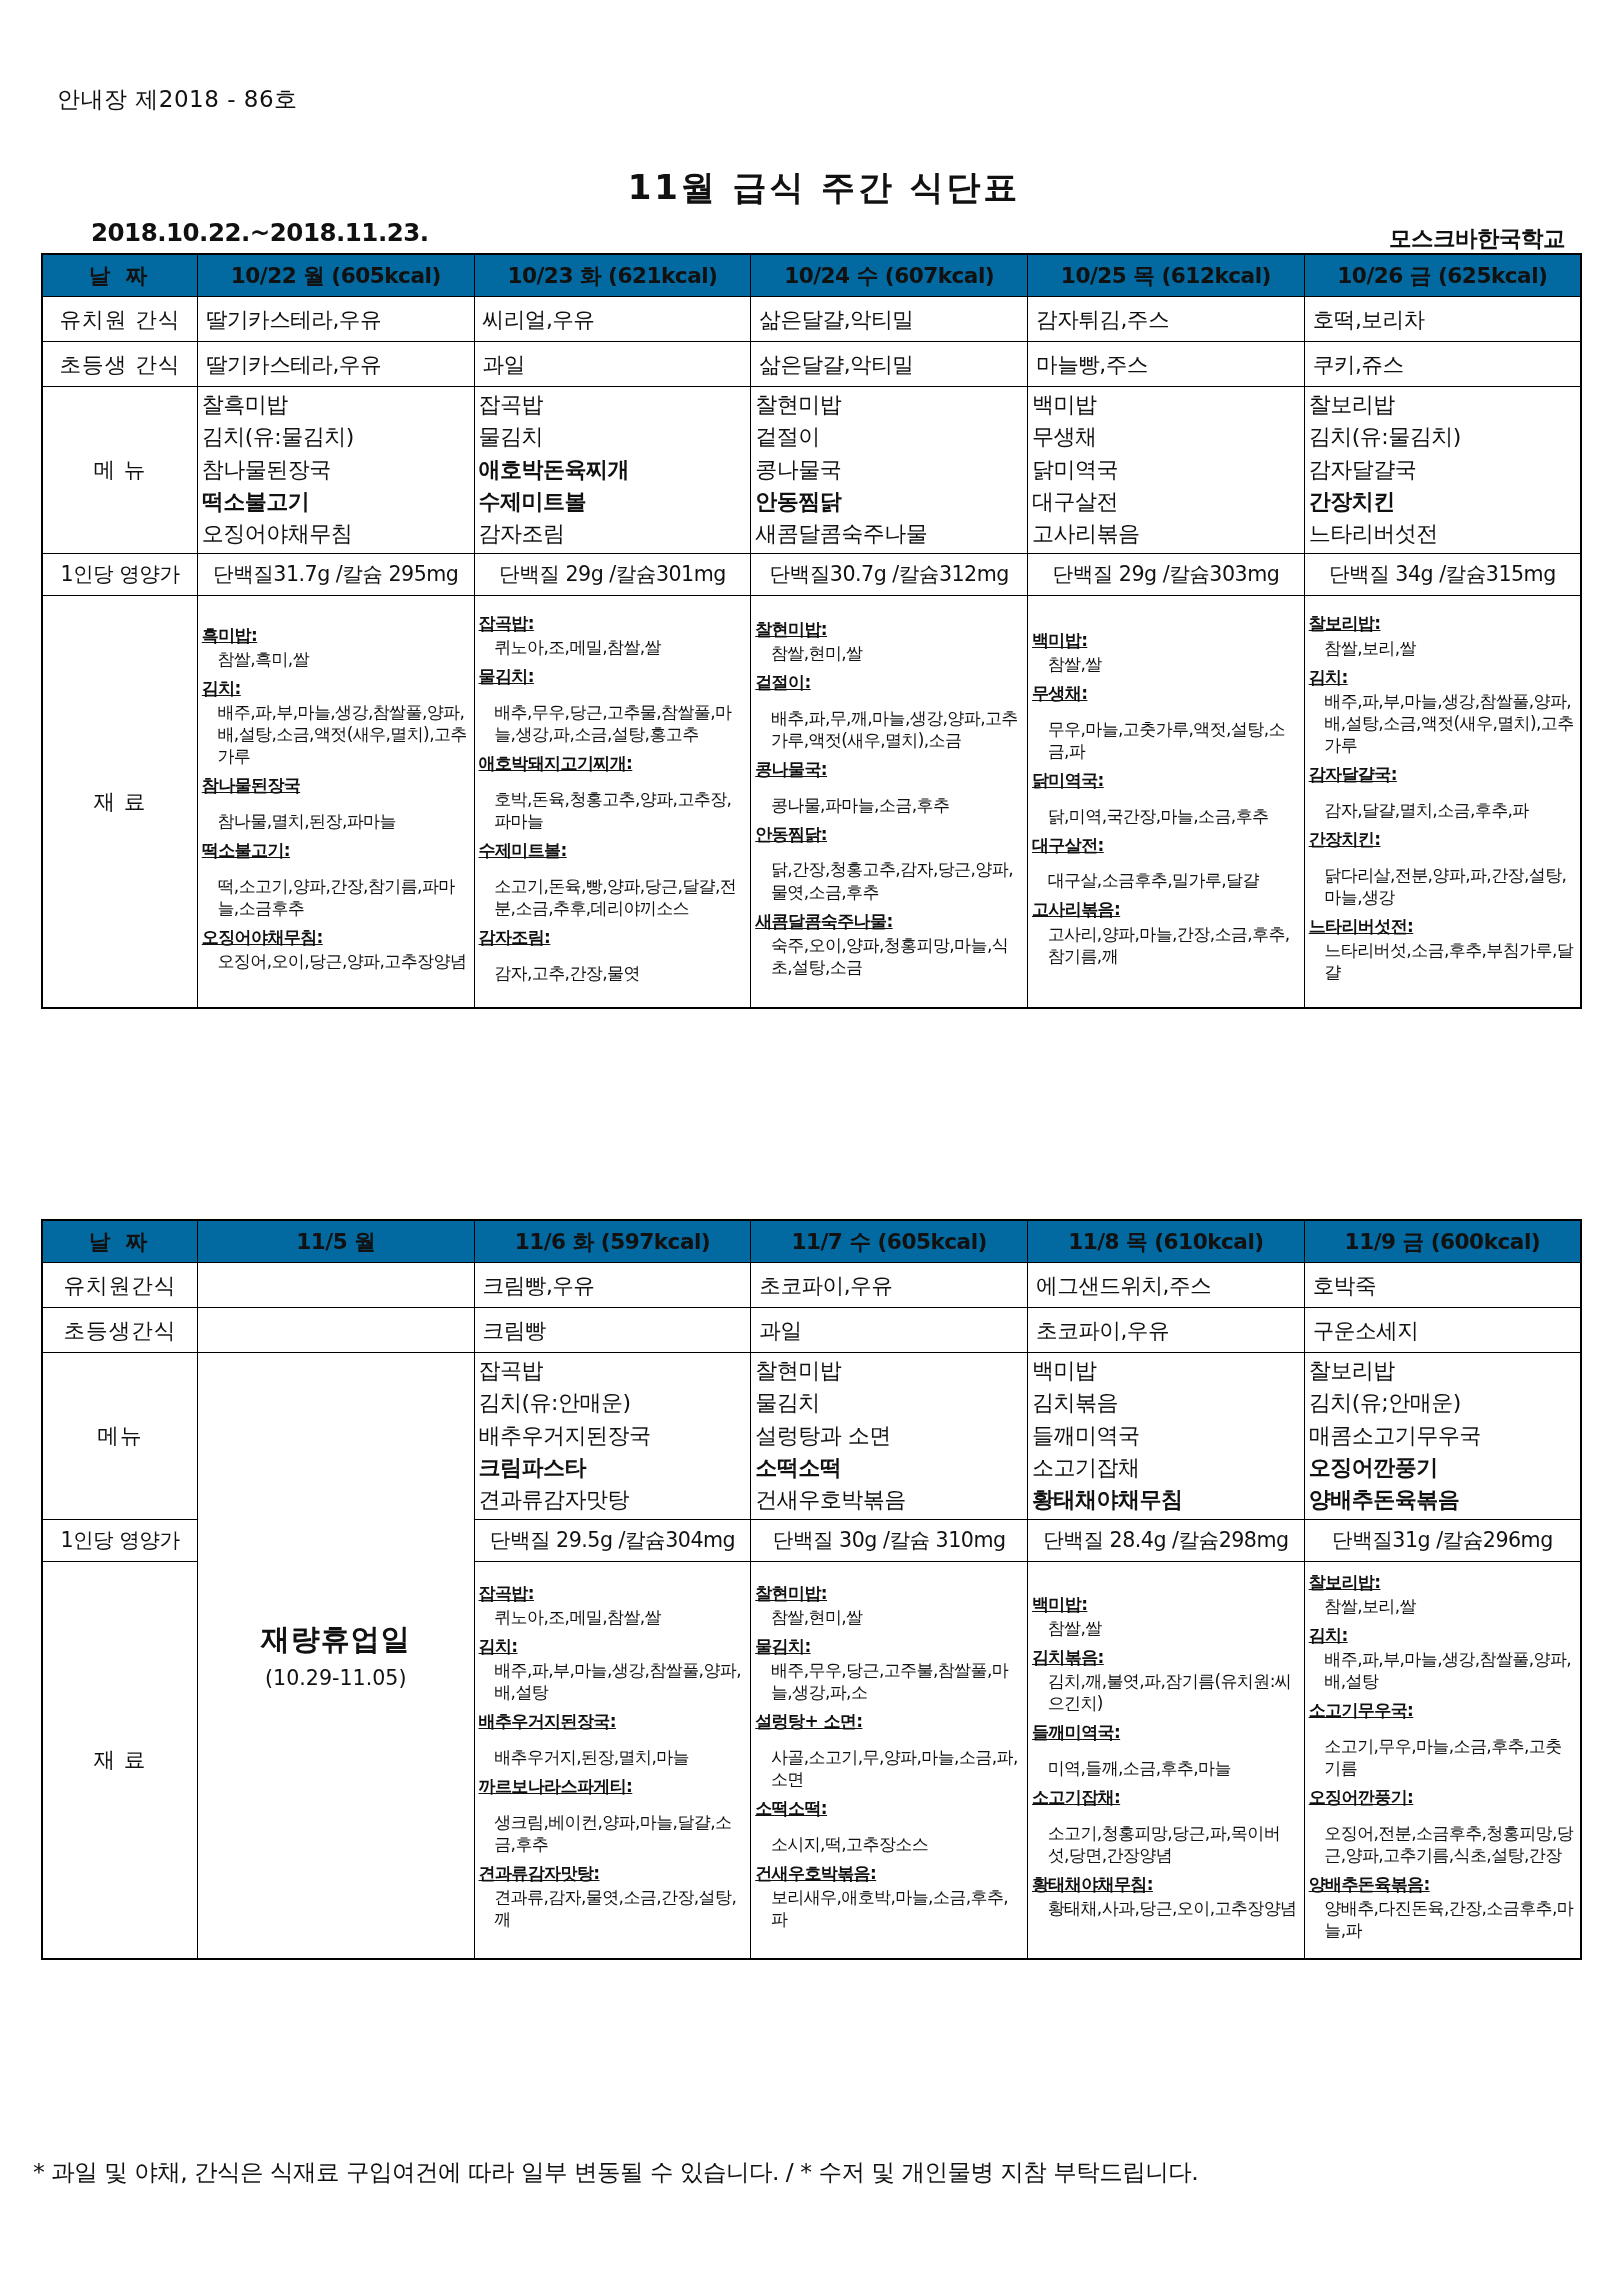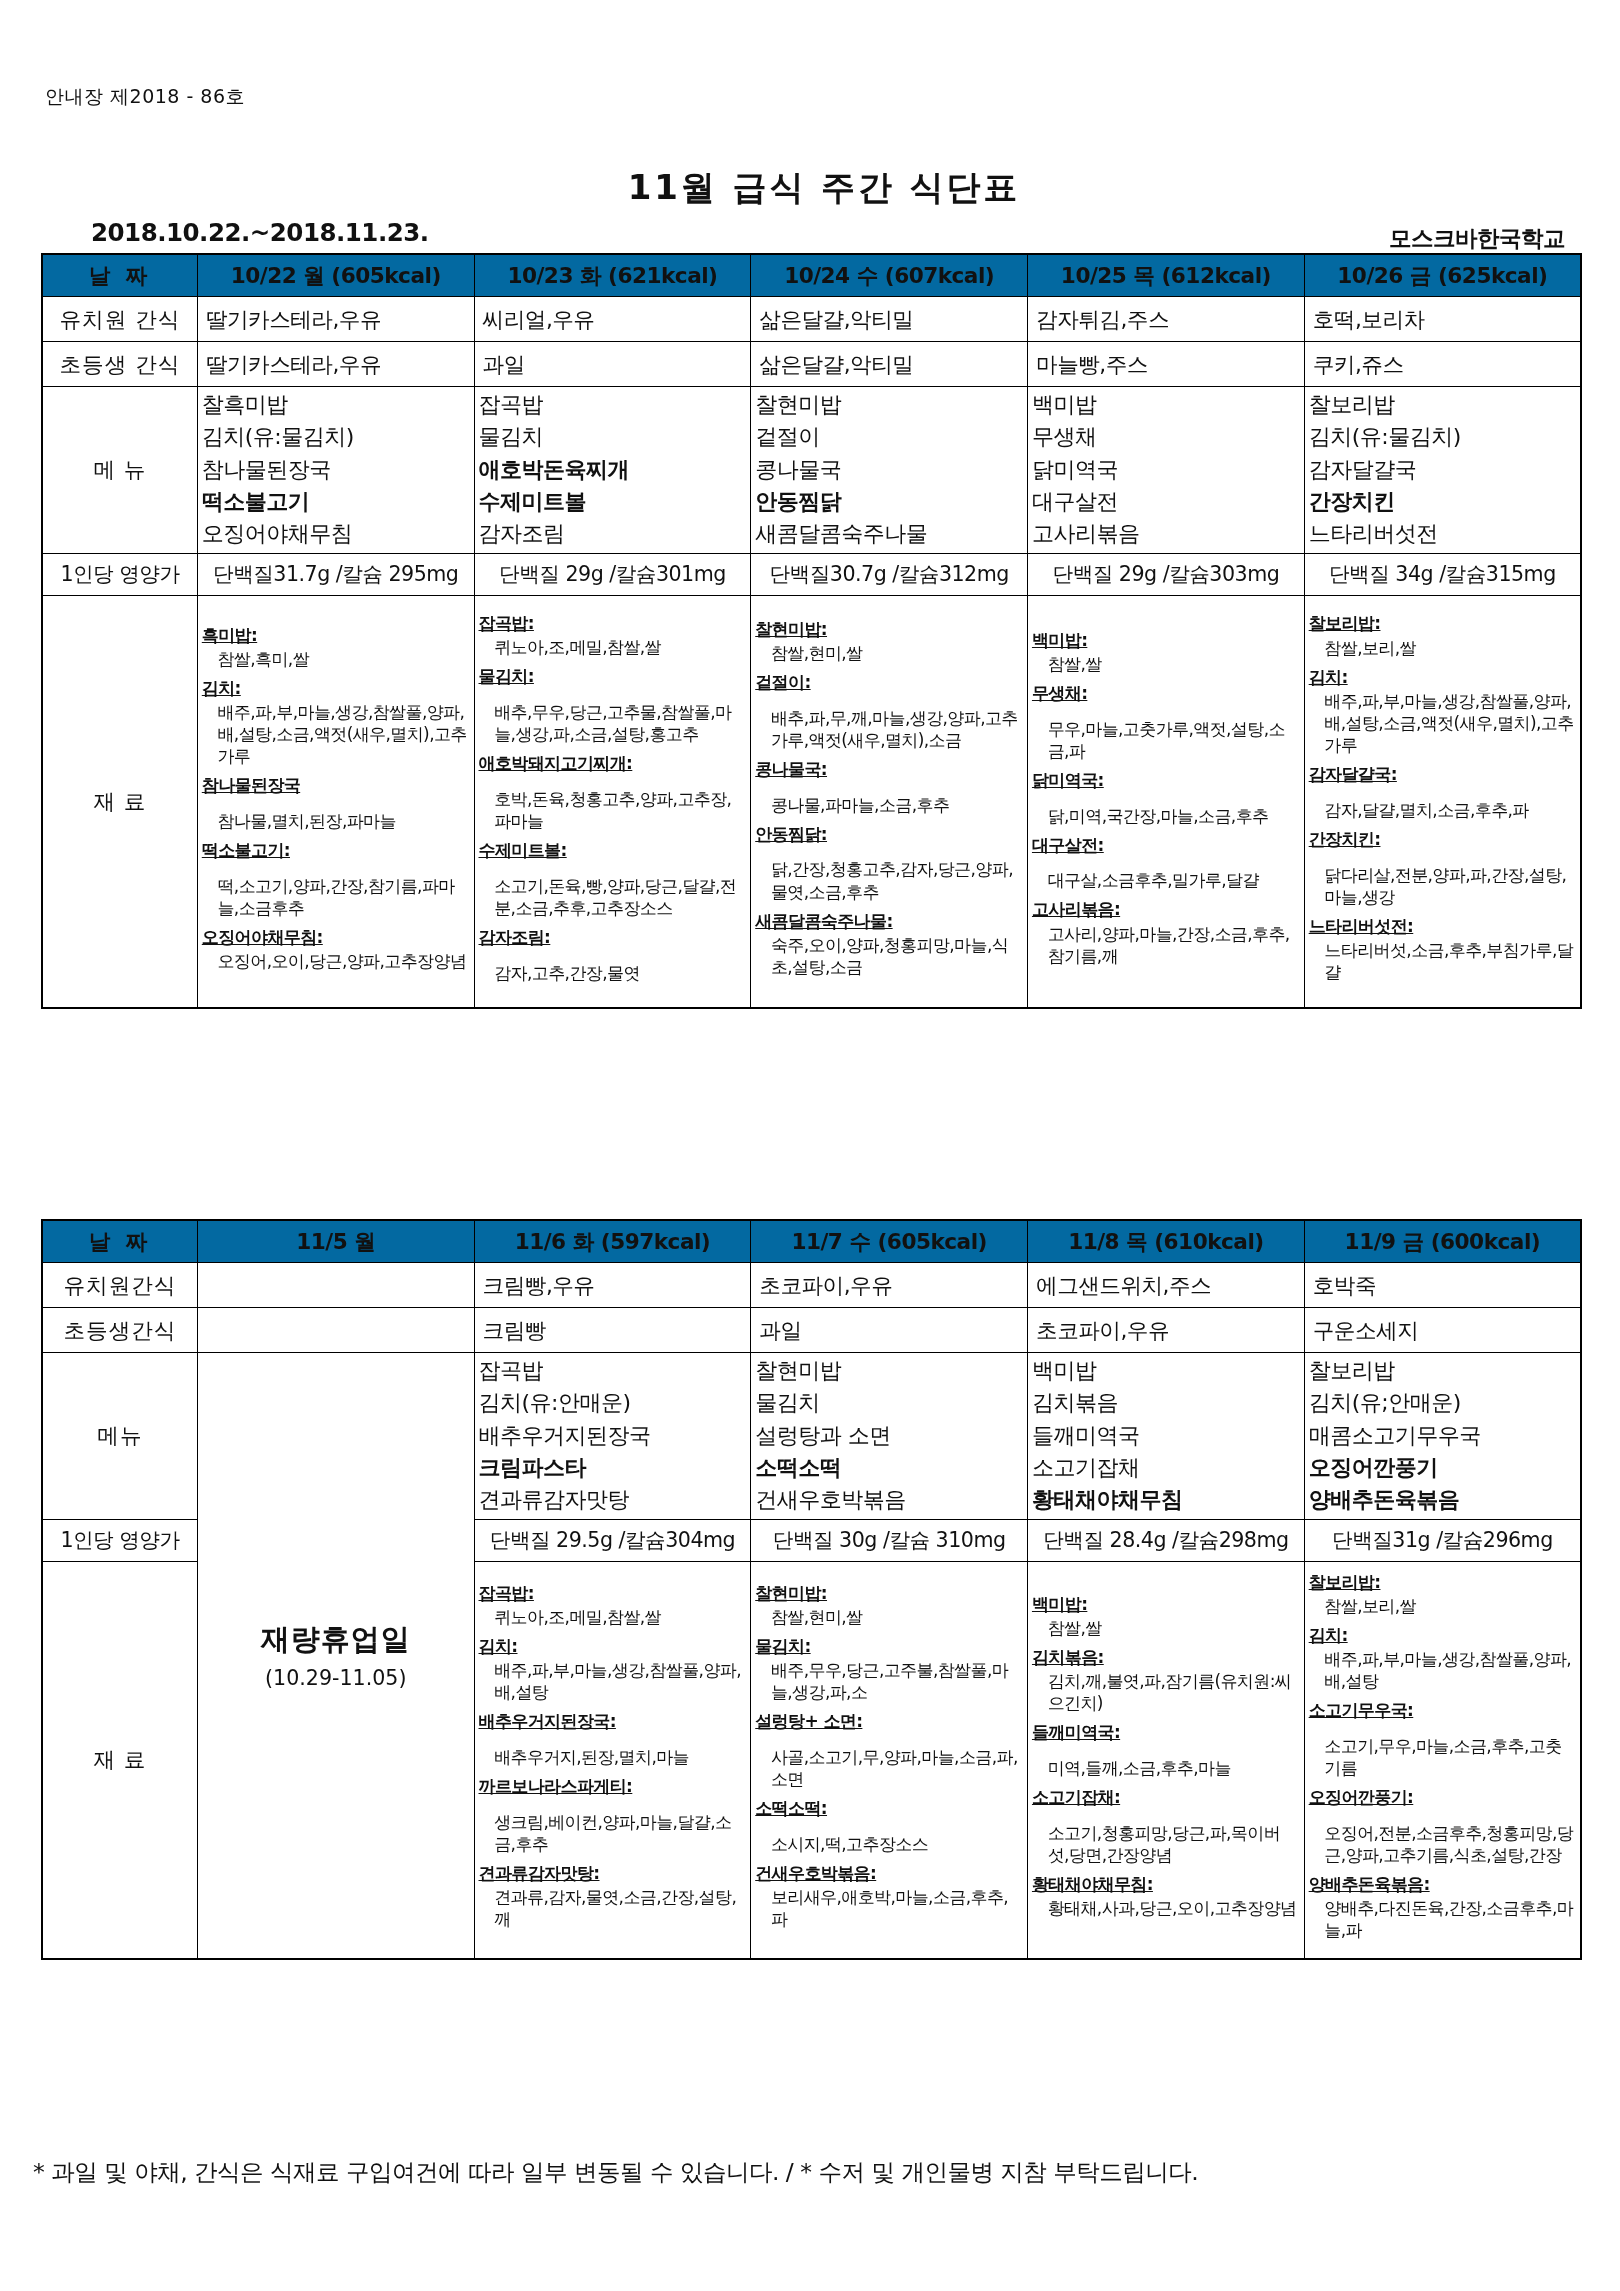--- a/index.html
+++ b/index.html
@@ -19,23 +19,23 @@
     position: relative;
     width: 1620px;
     height: 2292px;
     padding: 0;
     box-sizing: border-box;
   }
 
   
   .doc-no {
     position: absolute;
-    left: 45px;
+    left: 57px;
     top: 84px;
-    font-size: 19px;
+    font-size: 23px;
     letter-spacing: 0.5px;
   }
   .main-title {
     position: absolute;
     left: 0;
     right: 0;
     top: 165px;
     text-align: center;
     font-size: 34px;
     font-weight: 700;
@@ -287,21 +287,21 @@
               <span class="ingr-items">배추,무우,당근,고추물,참쌀풀,마늘,생강,파,소금,설탕,홍고추</span>
             </div>
             <div class="ingr-block">
               <span class="ingr-title">애호박돼지고기찌개:</span>
               <span class="ingr-spacer"></span>
               <span class="ingr-items">호박,돈육,청홍고추,양파,고추장,파마늘</span>
             </div>
             <div class="ingr-block">
               <span class="ingr-title">수제미트볼:</span>
               <span class="ingr-spacer"></span>
-              <span class="ingr-items">소고기,돈육,빵,양파,당근,달걀,전분,소금,추후,고추장소스</span>
+              <span class="ingr-items">소고기,돈육,빵,양파,당근,달걀,전분,소금,추후,데리야끼소스</span>
             </div>
             <div class="ingr-block">
               <span class="ingr-title">감자조림:</span>
               <span class="ingr-spacer"></span>
               <span class="ingr-items">감자,고추,간장,물엿</span>
             </div>
           </td>
         <td class="ingr-cell">
             <div class="ingr-block">
               <span class="ingr-title">찰현미밥:</span>

